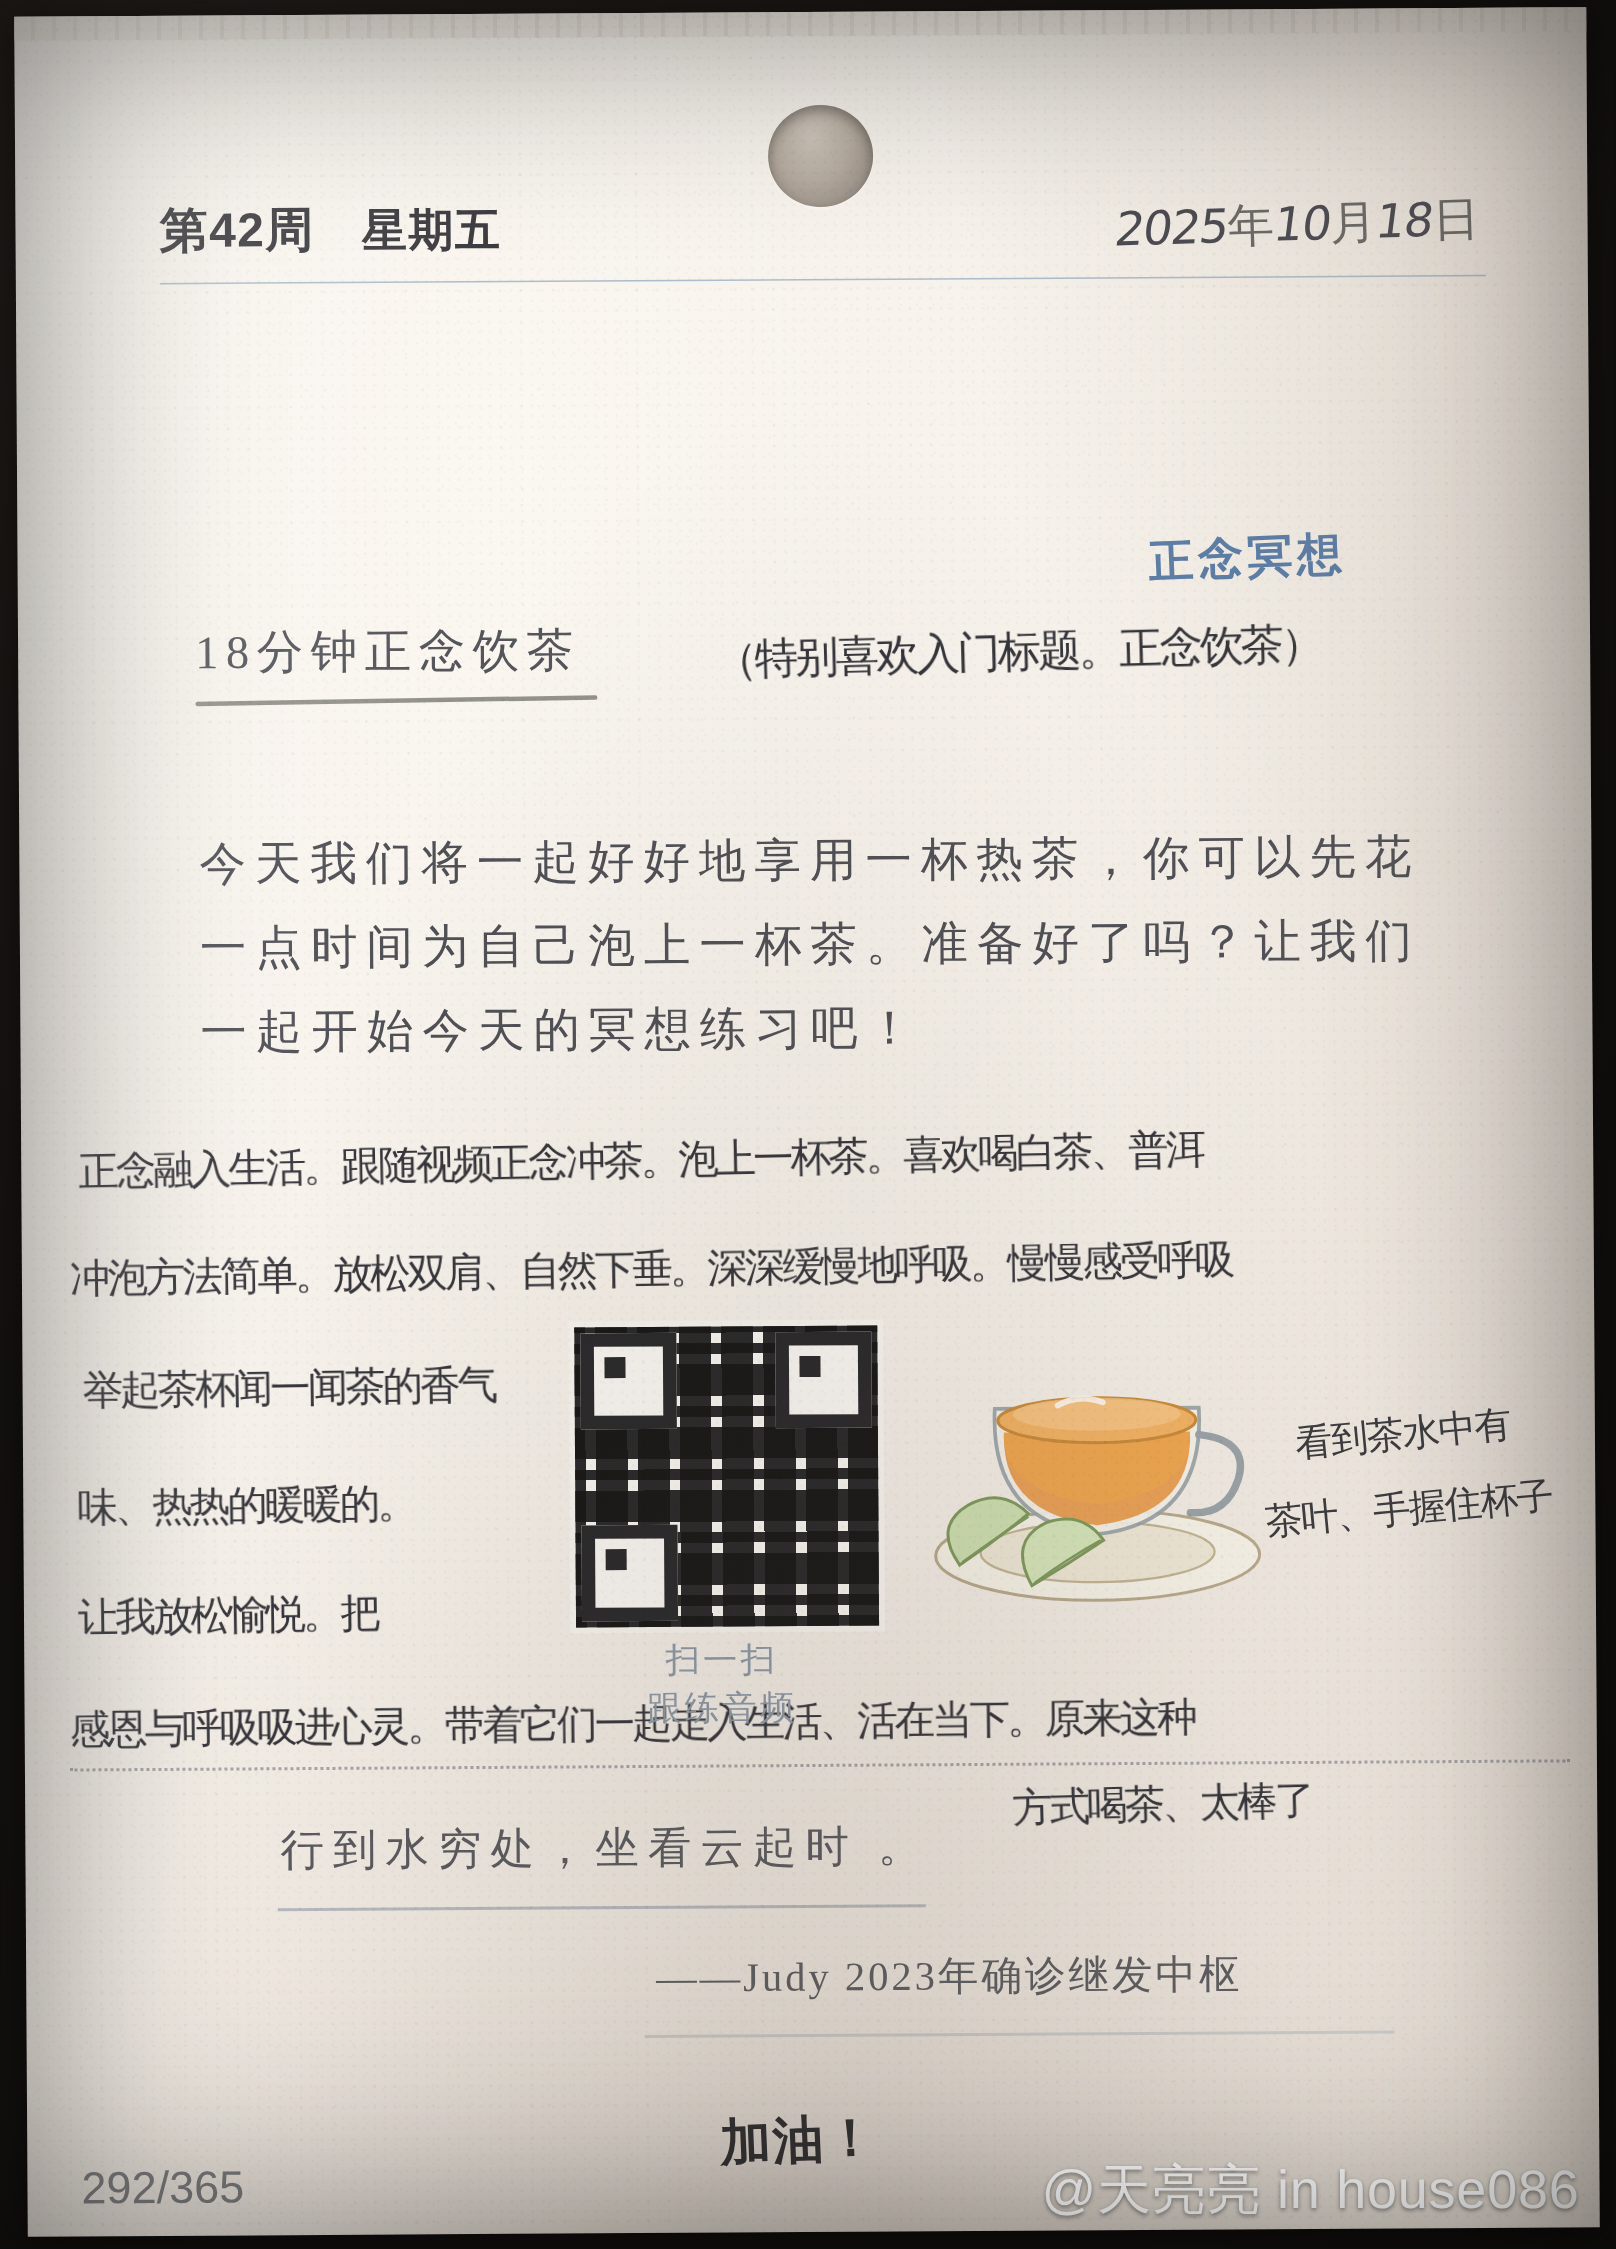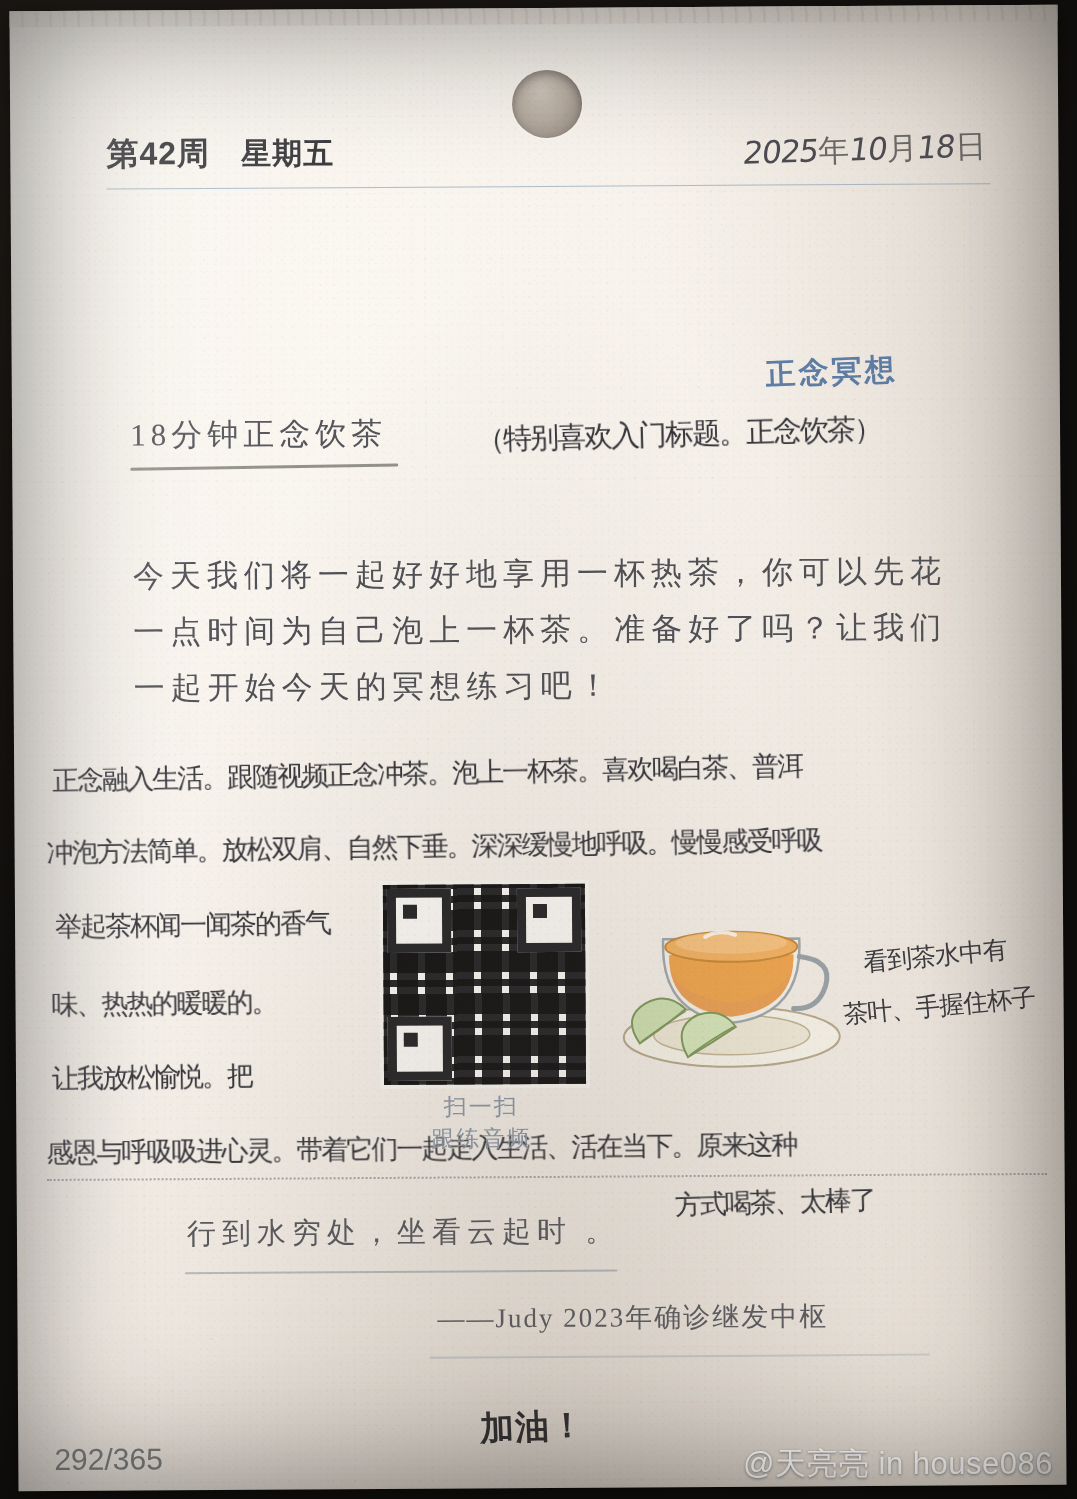--- a/index.html
+++ b/index.html
@@ -173,21 +173,21 @@
     left: 36px;
     top: 1432px;
     font-size: 30px;
     color: #7e7e80;
     font-family: "Liberation Sans", sans-serif;
   }
   .watermark {
     position: absolute;
     right: 24px;
     bottom: 14px;
-    font-size: 31px;
+    font-size: 36px;
     color: #ffffff;
     text-shadow: 0 1px 3px rgba(0,0,0,.45);
     font-family: "Liberation Sans", sans-serif;
     letter-spacing: .5px;
   }
   
   .hand {
     position: absolute;
     font-family: "DejaVu Sans", sans-serif;
     color: #2f2f33;

